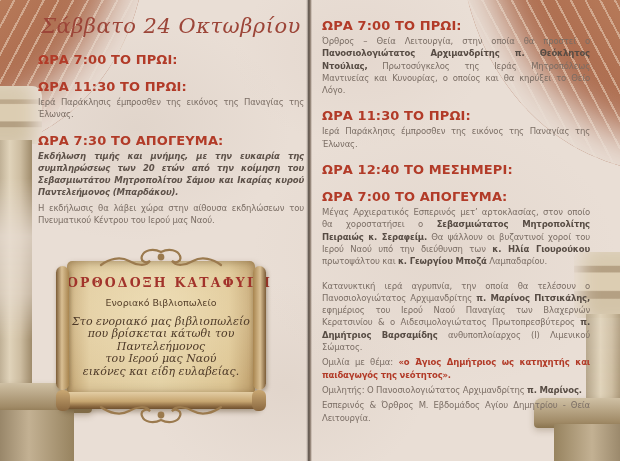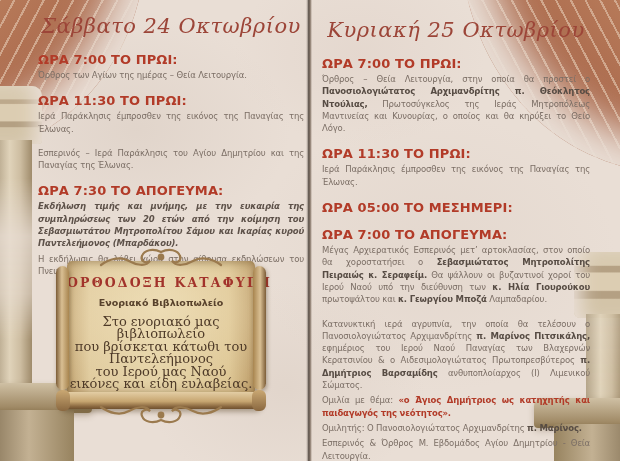--- a/index.html
+++ b/index.html
@@ -100,23 +100,23 @@
   }
   .roll-bottom::before,.roll-bottom::after{
     content:""; position:absolute; top:-2px; width:14px; height:21px; border-radius:6px;
     background:linear-gradient(180deg,#caa873,#8a6840);
   }
   .roll-bottom::before{left:-3px;} .roll-bottom::after{right:-3px;}
   .scroll-title{
     font-family:"DejaVu Serif", serif; font-weight:bold; font-size:12.5px;
     letter-spacing:2.2px; color:#a2332b; white-space:nowrap;
   }
-  .scroll-subtitle{font-size:9.5px; font-weight:bold; color:#58422c; margin-top:7px;}
-  .scroll-body{margin-top:8px; font-family:"DejaVu Serif", serif; 
-    font-size:13px; line-height:12.4px; color:#4e3a28;}
+  .scroll-subtitle{font-size:9.5px; font-weight:normal; color:#58422c; margin-top:7px;}
+  .scroll-body{margin-top:8px; font-family:"DejaVu Serif", serif; font-style:italic;
+    font-size:11px; line-height:12.4px; color:#4e3a28;}
 </style>
 </head>
 <body>
 
 <div class="sheet">
 
   <div class="arch arch-tl"></div>
   <div class="arch arch-tr"></div>
   <div class="column col-l-cap marble"></div>
   <div class="column col-l-shaft marble"></div>
@@ -127,28 +127,26 @@
   <div class="column col-r-ledge"></div>
   <div class="column col-r-base"></div>
 
   <div class="gutter"></div>
 
   <div class="page page-left">
     <h1 class="page-title">Σάββατο 24 Οκτωβρίου</h1>
     <div id="left-schedule">
         <div class="entry">
           <div class="time">ΩΡΑ 7:00 ΤΟ ΠΡΩΙ:</div>
-          <div class="para"><span class="">Όρθρος των Αγίων της ημέρας – Θεία Λειτουργία.</span></div>
         </div>
         <div class="entry">
           <div class="time">ΩΡΑ 11:30 ΤΟ ΠΡΩΙ:</div>
           <div class="para"><span class="">Ιερά Παράκλησις έμπροσθεν της εικόνος της Παναγίας της Έλωνας.</span></div>
         </div>
         <div class="entry">
-          <div class="para"><span class="">Εσπερινός – Ιερά Παράκλησις του Αγίου Δημητρίου και της Παναγίας της Έλωνας.</span></div>
         </div>
         <div class="entry">
           <div class="time">ΩΡΑ 7:30 ΤΟ ΑΠΟΓΕΥΜΑ:</div>
           <div class="para"><span class="b i bi-dark">Εκδήλωση τιμής και μνήμης, με την ευκαιρία της συμπληρώσεως των 20 ετών από την κοίμηση του Σεβασμιωτάτου Μητροπολίτου Σάμου και Ικαρίας κυρού Παντελεήμονος (Μπαρδάκου).</span></div>
           <div class="para"><span class="">Η εκδήλωσις θα λάβει χώρα στην αίθουσα εκδηλώσεων του Πνευματικού Κέντρου του Ιερού μας Ναού.</span></div>
         </div>
       </div>
   </div>
 
   <div class="scroll-banner">
@@ -169,32 +167,31 @@
         </div>
     </div>
     <div class="roll-bottom"></div>
     <svg class="orn orn-bottom" width="126" height="20" viewBox="0 0 126 20">
       <path d="M63 4 C55 0 46 2 44 8 C42 13 48 16 52 13 C48 19 38 17 31 13 C22 8 11 11 3 17 M63 4 C71 0 80 2 82 8 C84 13 78 16 74 13 C78 19 88 17 95 13 C104 8 115 11 123 17" stroke="#9b7a4e" fill="none" stroke-width="2.2" stroke-linecap="round"></path>
       <circle cx="63" cy="9" r="3.4" fill="#9b7a4e"></circle>
     </svg>
   </div>
 
   <div class="page page-right">
-    <h1 class="page-title">Κυριακή 25 Οκτωβρίου</h1>
     <div id="right-schedule">
         <div class="entry">
           <div class="time">ΩΡΑ 7:00 ΤΟ ΠΡΩΙ:</div>
           <div class="para"><span class="">Όρθρος – Θεία Λειτουργία, στην οποία θα προστεί ο </span><span class="b">Πανοσιολογιώτατος Αρχιμανδρίτης π. Θεόκλητος Ντούλιας,</span><span class=""> Πρωτοσύγκελος της Ιεράς Μητροπόλεως Μαντινείας και Κυνουρίας, ο οποίος και θα κηρύξει το Θείο Λόγο.</span></div>
         </div>
         <div class="entry">
           <div class="time">ΩΡΑ 11:30 ΤΟ ΠΡΩΙ:</div>
           <div class="para"><span class="">Ιερά Παράκλησις έμπροσθεν της εικόνος της Παναγίας της Έλωνας.</span></div>
         </div>
         <div class="entry">
-          <div class="time">ΩΡΑ 05:00 ΤΟ ΜΕΣΗΜΕΡΙ:</div>
+          <div class="time">ΩΡΑ 12:40 ΤΟ ΜΕΣΗΜΕΡΙ:</div>
         </div>
         <div class="entry">
           <div class="time">ΩΡΑ 7:00 ΤΟ ΑΠΟΓΕΥΜΑ:</div>
           <div class="para"><span class="">Μέγας Αρχιερατικός Εσπερινός μετ’ αρτοκλασίας, στον οποίο θα χοροστατήσει ο </span><span class="b">Σεβασμιώτατος Μητροπολίτης Πειραιώς κ. Σεραφείμ.</span><span class=""> Θα ψάλλουν οι βυζαντινοί χοροί του Ιερού Ναού υπό την διεύθυνση των </span><span class="b">κ. Ηλία Γιουρούκου</span><span class=""> πρωτοψάλτου και </span><span class="b">κ. Γεωργίου Μποζά</span><span class=""> Λαμπαδαρίου.</span></div>
         </div>
         <div class="entry">
           <div class="para"><span class="">Κατανυκτική ιερά αγρυπνία, την οποία θα τελέσουν ο Πανοσιολογιώτατος Αρχιμανδρίτης </span><span class="b">π. Μαρίνος Πιτσικάλης,</span><span class=""> εφημέριος του Ιερού Ναού Παναγίας των Βλαχερνών Κερατσινίου &amp; ο Αιδεσιμολογιώτατος Πρωτοπρεσβύτερος </span><span class="b">π. Δημήτριος Βαρσαμίδης</span><span class=""> ανθυποπλοίαρχος (Ι) Λιμενικού Σώματος.</span></div>
           <div class="para"><span class="">Ομιλία με θέμα: </span><span class="b r">«ο Άγιος Δημήτριος ως κατηχητής και παιδαγωγός της νεότητος».</span></div>
           <div class="para"><span class="">Ομιλητής: Ο Πανοσιολογιώτατος Αρχιμανδρίτης </span><span class="b">π. Μαρίνος.</span></div>
           <div class="para"><span class="">Εσπερινός &amp; Όρθρος Μ. Εβδομάδος Αγίου Δημητρίου - Θεία Λειτουργία.</span></div>

